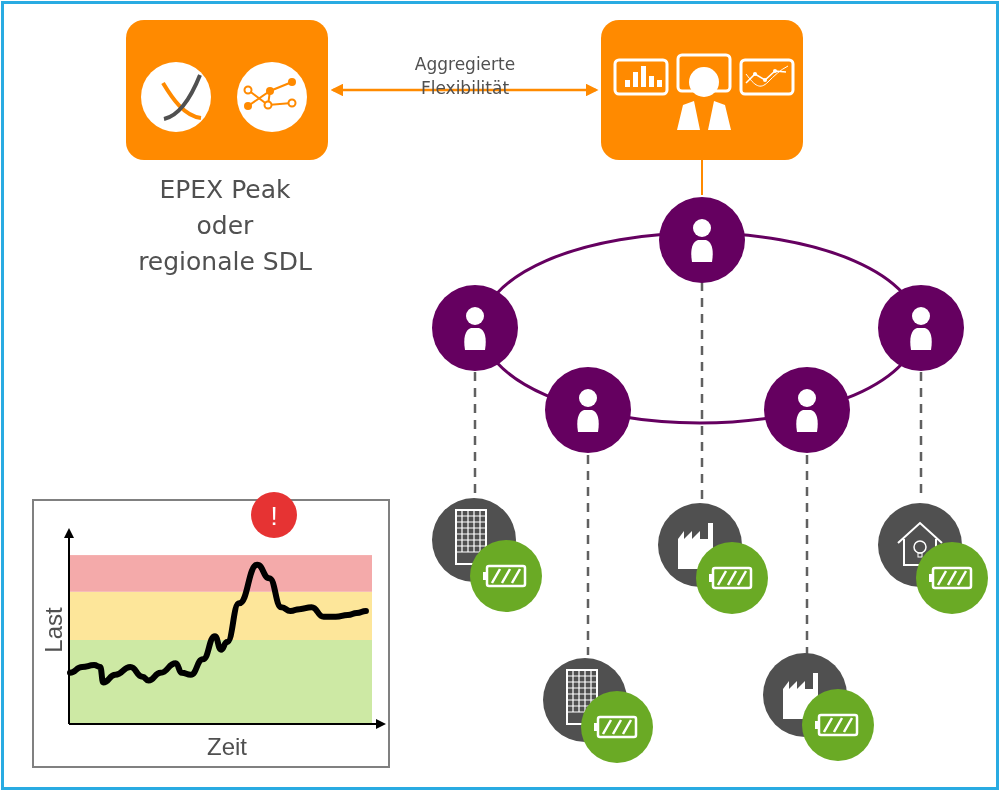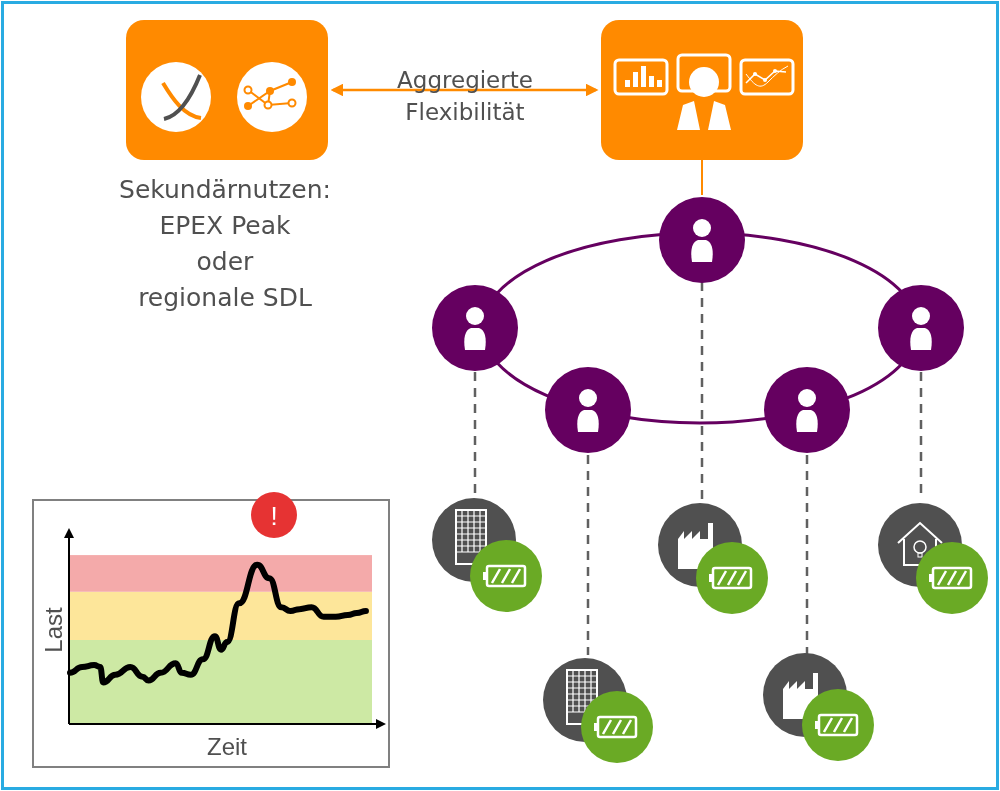--- a/index.html
+++ b/index.html
@@ -175,27 +175,26 @@
       <line x1="69" y1="724" x2="384" y2="724" stroke="#000" stroke-width="2" marker-end="url(#arrBlack)"></line>
       <text x="0" y="0" transform="translate(62,630) rotate(-90)" text-anchor="middle" font-size="24" fill="#505050" font-family="Liberation Sans, sans-serif">Last</text>
       <text x="227" y="755" text-anchor="middle" font-size="24" fill="#505050" font-family="Liberation Sans, sans-serif">Zeit</text>
       <g>
         <circle cx="274" cy="515" r="23" fill="#e63333"></circle>
         <text x="274" y="525" text-anchor="middle" font-size="26" fill="#fff" font-family="Liberation Sans, sans-serif">!</text>
       </g>
     </g>
   </svg>
 
-  <div class="label" style="left:360px;top:64px;width:210px;font-size:23px;line-height:1.4;">
+  <div class="label" style="left:360px;top:53px;width:210px;font-size:17px;line-height:1.4;">
     <div>Aggregierte</div>
     <div>Flexibilität</div>
   </div>
 
   <div class="label" style="left:90px;top:172px;width:270px;font-size:25px;line-height:1.44;">
-    <div>Sekundärnutzen:</div>
     <div>EPEX Peak</div>
     <div>oder</div>
     <div>regionale SDL</div>
   </div>
 
   <div class="label" style="left:55px;top:420px;width:320px;font-size:25px;line-height:1.4;">
   </div>
 </div>
 
 </body></html>

